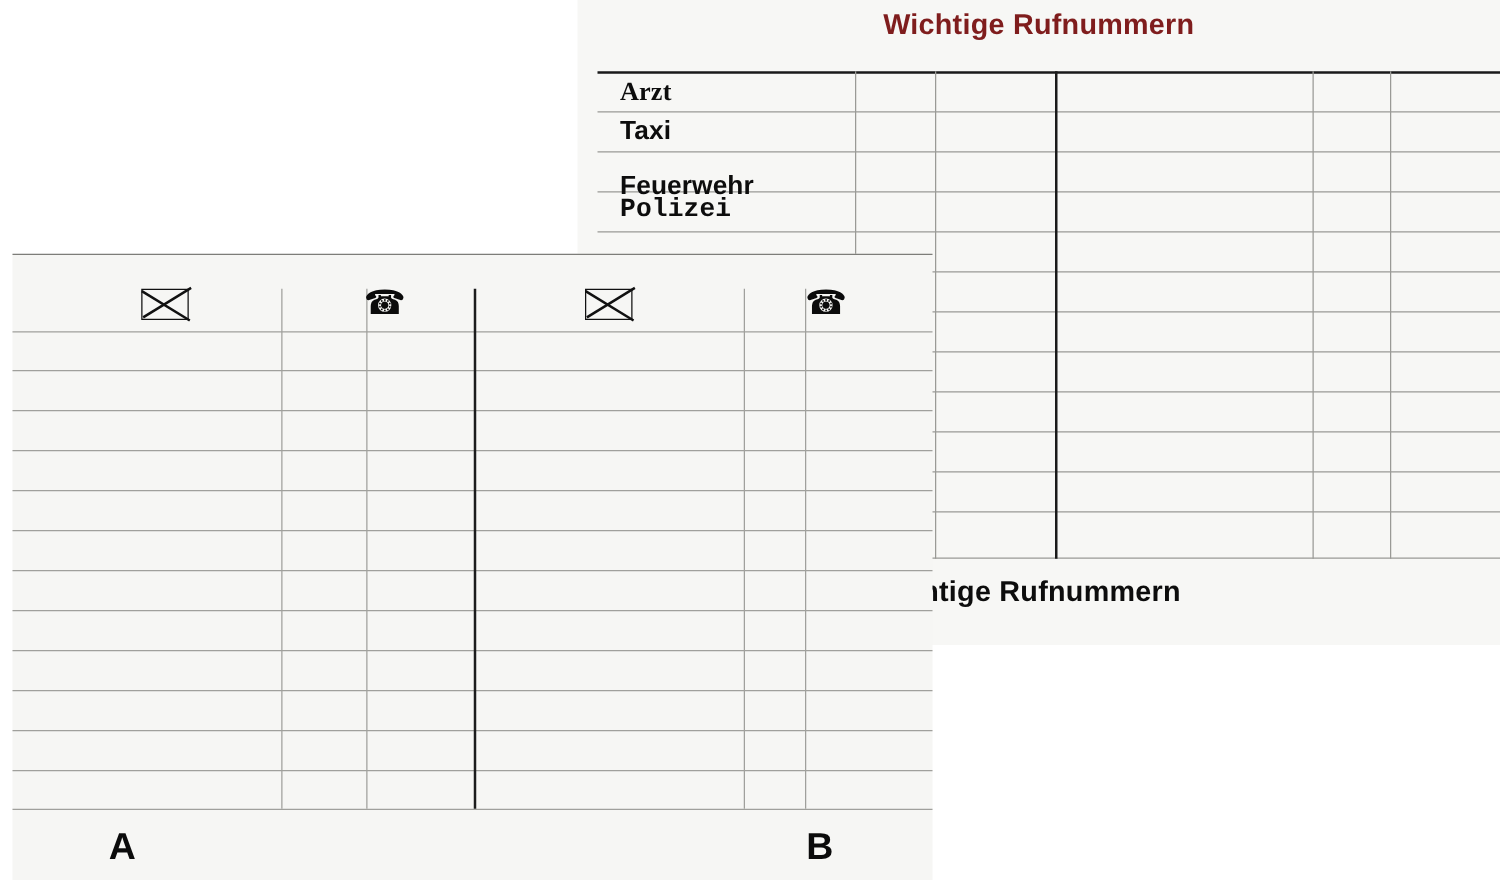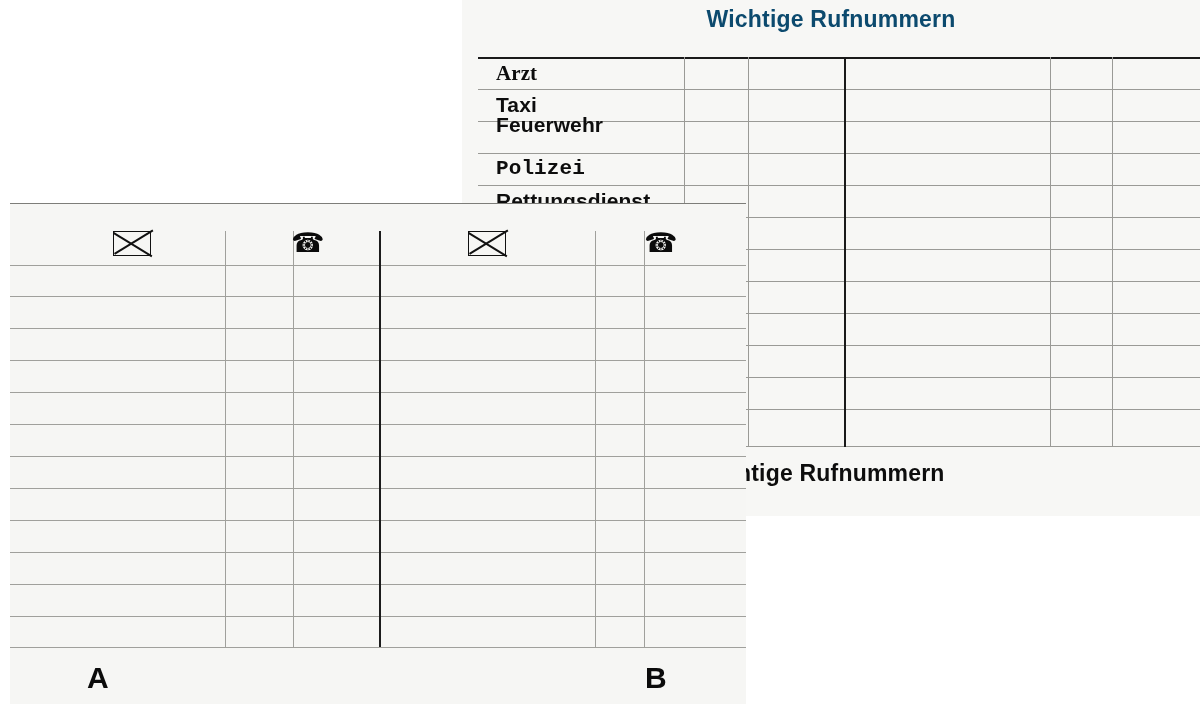--- a/index.html
+++ b/index.html
@@ -28,21 +28,21 @@
   }
   .back-title {
     position: absolute;
     left: 0;
     top: 40px;
     width: 738px;
     text-align: center;
     font-size: 23px;
     font-weight: bold;
     letter-spacing: 0.2px;
-    color: #0c4a6e;
+    color: #7f1d1d;
   }
   .back-title-2 {
     position: absolute;
     left: 0;
     top: 494px;
     width: 738px;
     text-align: center;
     font-size: 23px;
     font-weight: bold;
     letter-spacing: 0.2px;
@@ -193,23 +193,22 @@
     <div class="hline" style="top:389px;"></div>
 
     <div class="vline" style="left:206px;"></div>
     <div class="vline" style="left:270px;"></div>
     <div class="vline strong" style="left:366px;"></div>
     <div class="vline" style="left:572px;"></div>
     <div class="vline" style="left:634px;"></div>
 
     <div class="back-label" style="top:4px;font-family:Liberation Serif, serif;">Arzt</div>
     <div class="back-label" style="top:36px;">Taxi</div>
-    <div class="back-label" style="top:56px;">Feuerwehr</div>
+    <div class="back-label" style="top:80px;">Feuerwehr</div>
     <div class="back-label" style="top:100px;font-family:Liberation Mono, monospace;">Polizei</div>
-    <div class="back-label" style="top:132px;">Rettungsdienst</div>
   </div>
 
   <div class="back-title-2">ichtige Rufnummern</div>
 </div>
 
 <div class="page-front">
 
   <div class="front-table">
 
     <div class="hline top" style="top:0px;"></div>

